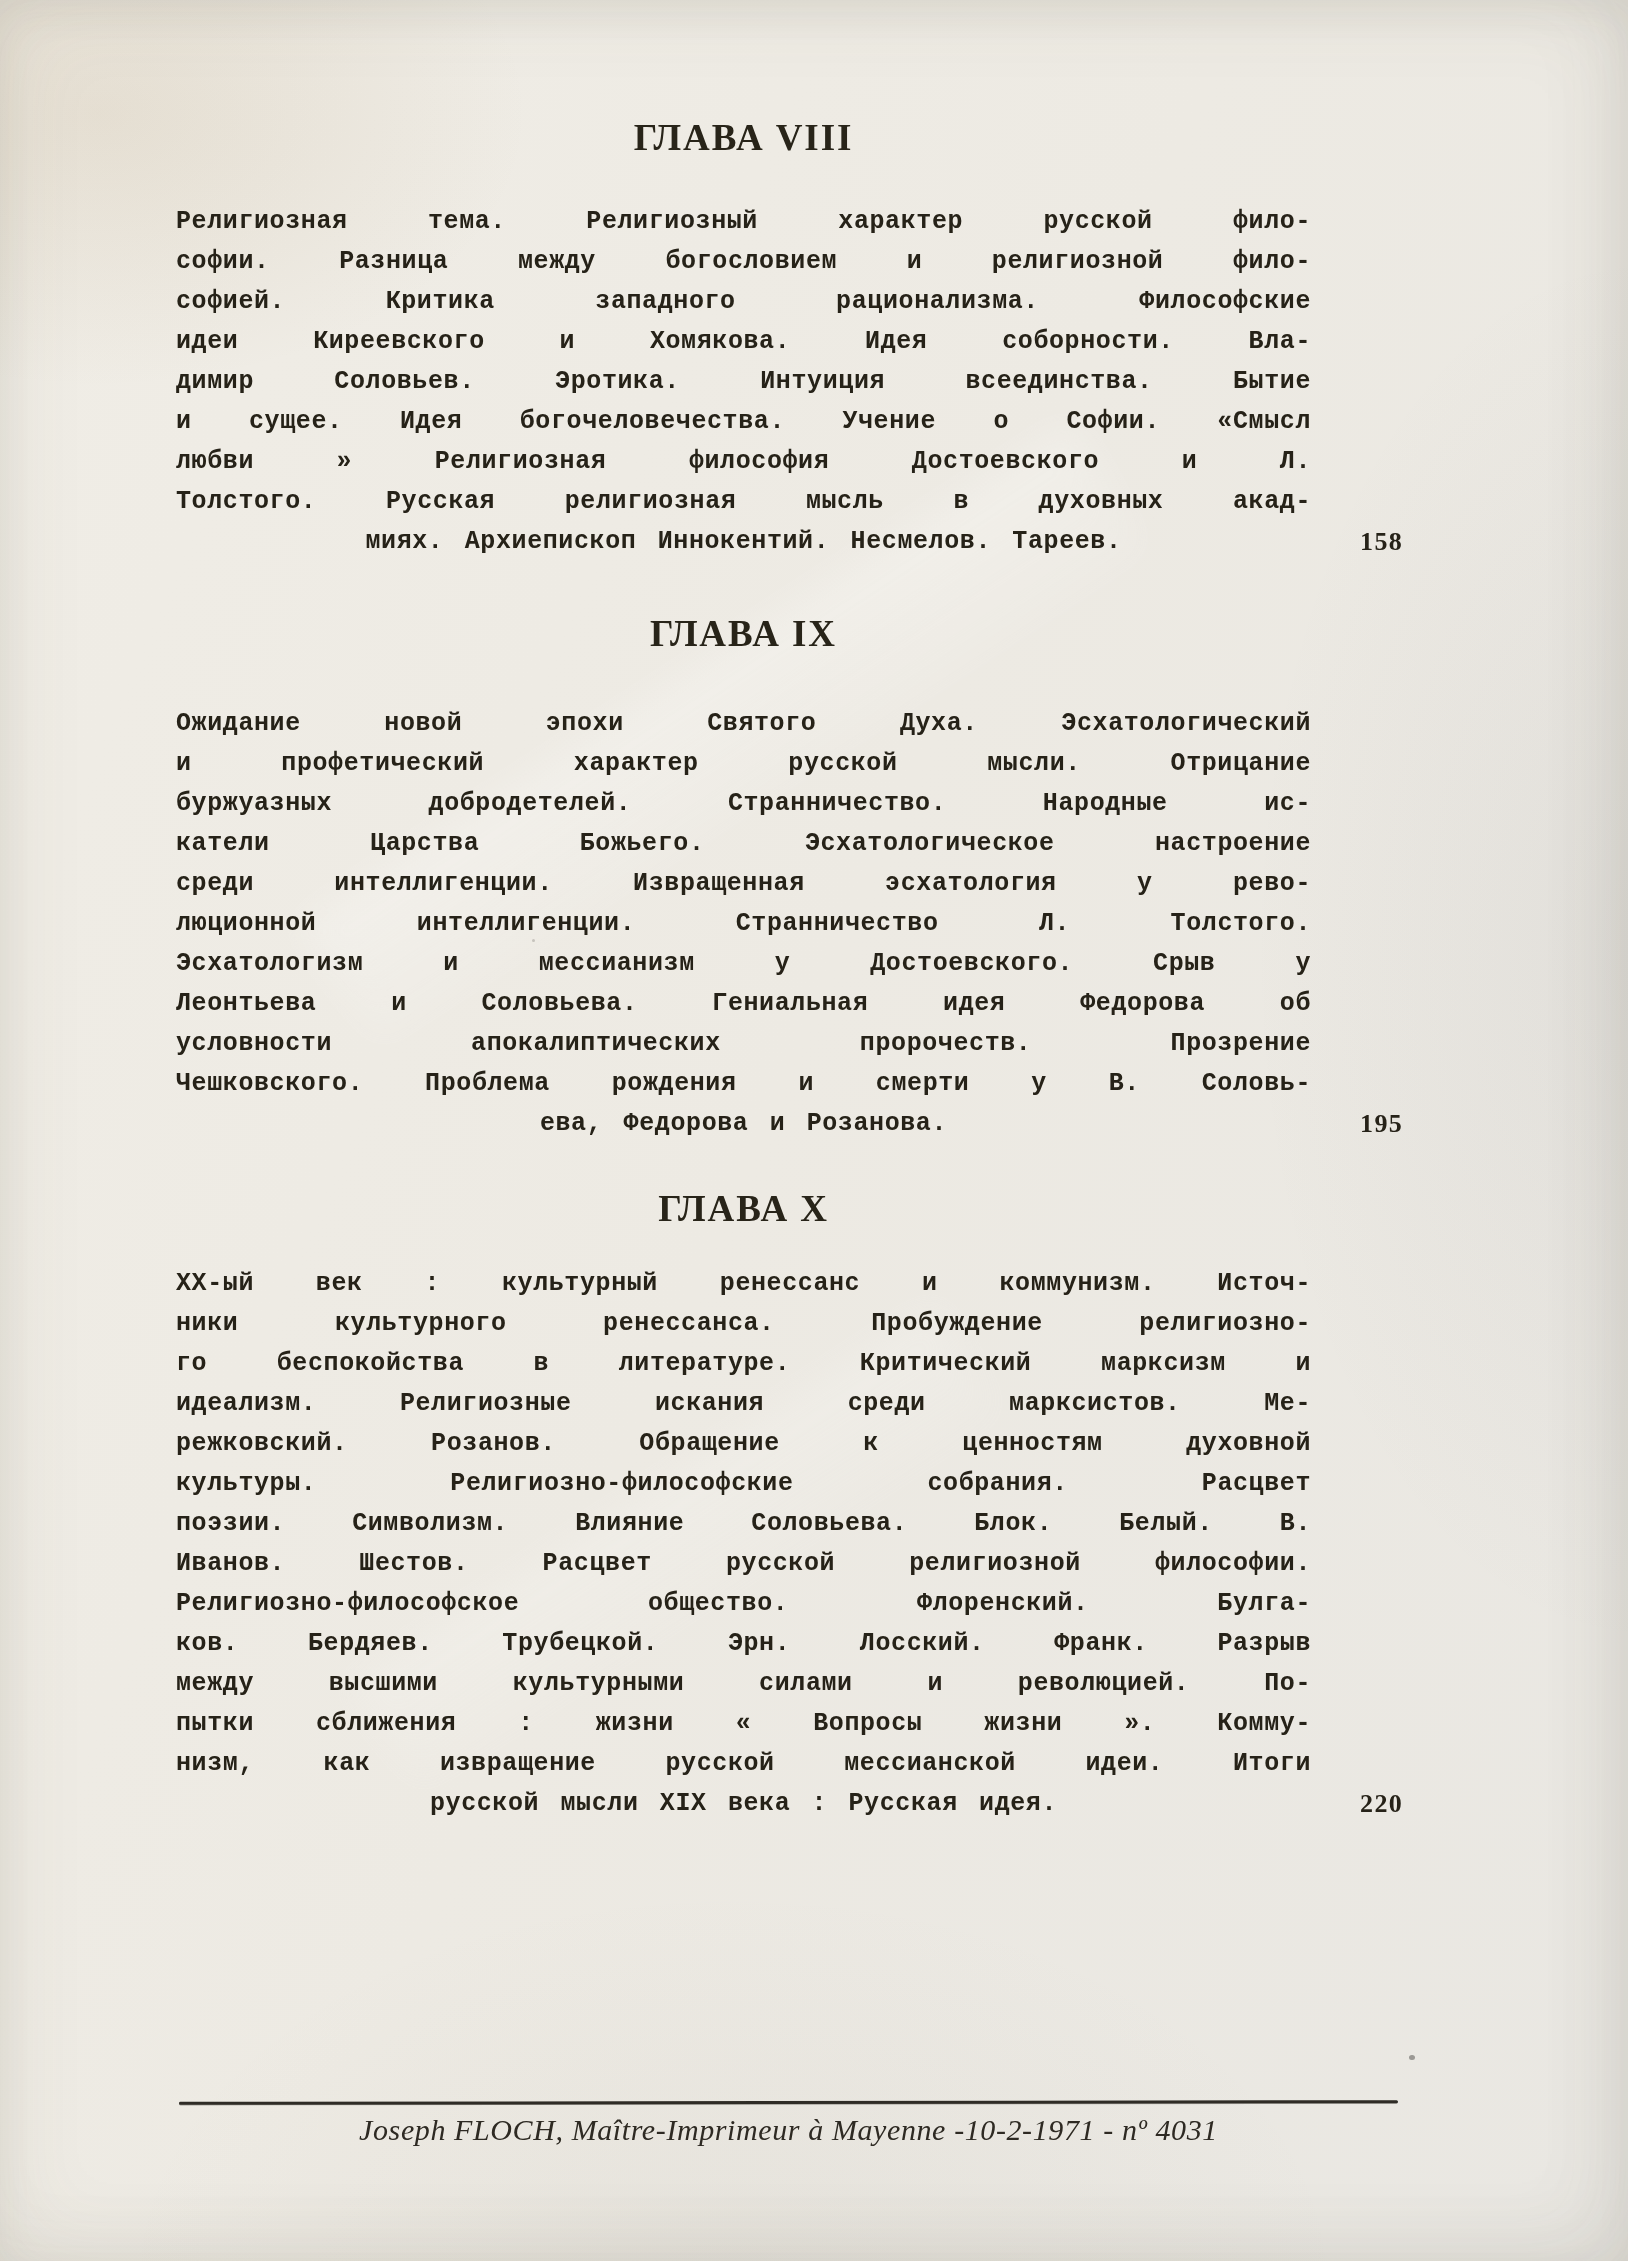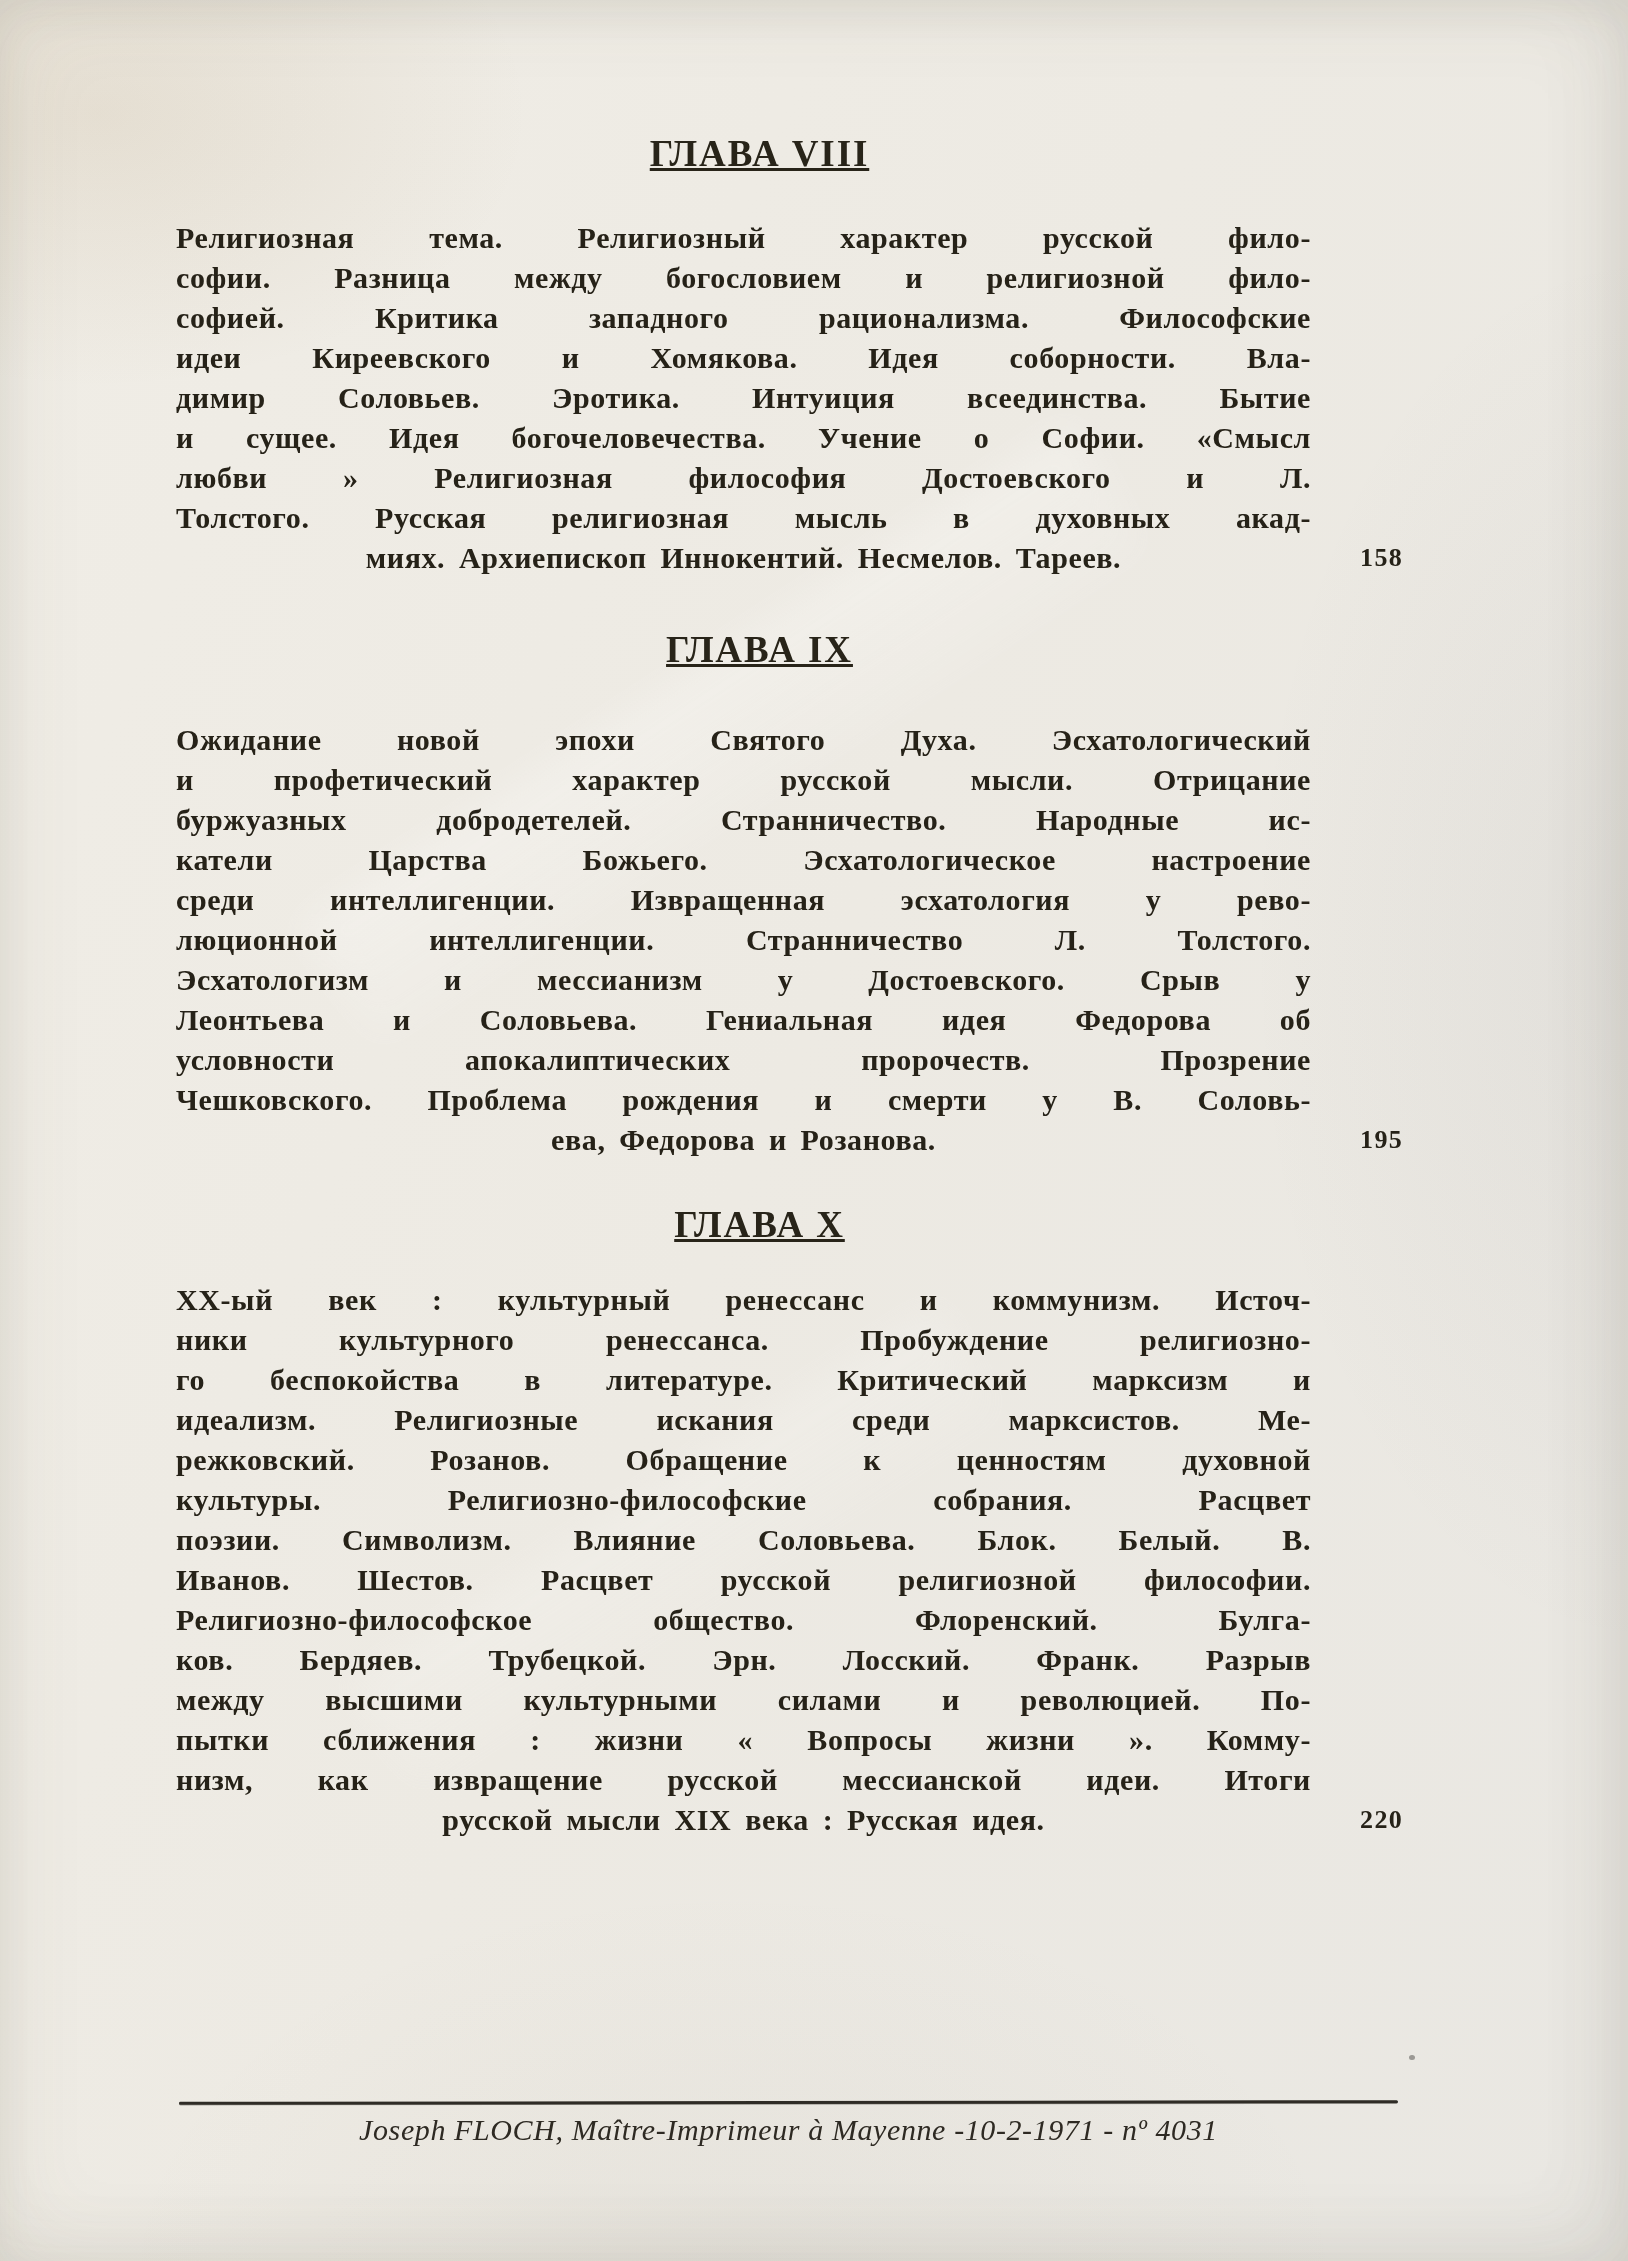--- a/index.html
+++ b/index.html
@@ -43,37 +43,37 @@
     width: 1227px;
   }
   .ch0 { top: 115px; }
   .ch1 { top: 611px; }
   .ch2 { top: 1186px; }
   .ch0 .chapter-para { margin-top: 41px; }
   .ch1 .chapter-para { margin-top: 47px; }
   .ch2 .chapter-para { margin-top: 32px; }
 
   .chapter-heading {
-    margin: 16px;
+    margin: 0;
     width: 1135px;
     height: 46px;
     line-height: 46px;
     text-align: center;
     font-size: 37px;
     font-weight: 700;
     letter-spacing: 1.9px;
     color: #282419;
-    text-decoration: underline;
   }
   .chapter-para {
     width: 1135px;
-    font-size: 30px;
+    font-size: 25px;
     font-weight: 700;
     letter-spacing: 0.6px;
     word-spacing: 4.4px;
+    font-family: Liberation Mono, monospace;
   }
   .line {
     line-height: 40px;
     white-space: normal;
     text-align: justify;
     text-align-last: justify;
   }
   .line.last {
     text-align-last: center;
     word-spacing: 5.7px;

